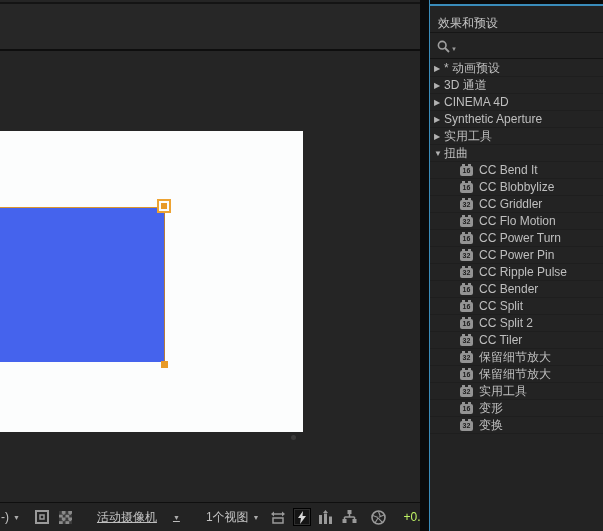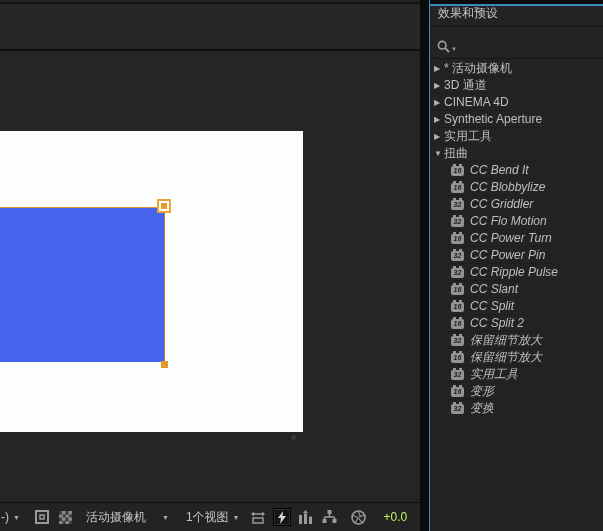--- a/index.html
+++ b/index.html
@@ -27,30 +27,30 @@
   .tb-icon.active{background:#141414;border:1px solid #000;box-shadow:inset 0 0 0 1px #2e2e2e;}
   .checker{width:13px;height:13px;background:
     repeating-conic-gradient(#8a8a8a 0% 25%, #3a3a3a 0% 50%) 0 0/6.5px 6.5px;}
   .exposure{color:#bef264;margin-left:10px;}
 
   
   .gap{position:absolute;left:420px;top:0;width:9px;height:531px;background:#0b0b0b;}
   .fx-panel{position:absolute;left:429px;top:0;width:174px;height:531px;background:#232323;border-left:1px solid #3a8cba;}
   .fx-topline{position:absolute;left:0;top:4px;width:174px;height:2px;background:#3a8cba;}
   .fx-topblack{position:absolute;left:0;top:0;width:174px;height:4px;background:#0b0b0b;}
-  .fx-tab{position:absolute;left:0;top:0;width:174px;height:27px;border-bottom:1px solid #161616;display:flex;align-items:center;padding-left:8px;}
+  .fx-tab{position:absolute;left:0;top:6px;width:174px;height:27px;border-bottom:1px solid #161616;display:flex;align-items:flex-end;padding-left:8px;}
   .fx-tab span{color:#c7c7c7;font-size:12px;}
   .fx-search{position:absolute;left:0;top:34px;width:174px;height:25px;border-bottom:1px solid #141414;display:flex;align-items:center;padding-left:7px;}
   .mag{display:flex;align-items:center;}
   .mag-caret{font-size:6px;color:#9a9a9a;margin-left:1px;margin-top:6px;}
   .fx-search input{flex:1;background:transparent;border:none;outline:none;color:#cfcfcf;font-size:12px;margin-left:6px;height:18px;}
   .fx-list{position:absolute;left:0;top:60px;width:174px;height:471px;overflow:hidden;}
   .fx-row{display:flex;align-items:center;height:17px;padding-left:4px;border-bottom:1px solid #1e1e1e;color:#bfbfbf;font-size:12px;cursor:default;white-space:nowrap;}
   .fx-row .tri{width:10px;font-size:8px;color:#b2b2b2;flex:0 0 auto;}
-  .fx-row.effect{padding-left:21px;font-style:italic;}
+  .fx-row.effect{padding-left:30px;}
   .badge{position:relative;width:13px;height:10px;background:#949494;border-radius:2px;margin-right:6px;flex:0 0 auto;
     display:flex;align-items:center;justify-content:center;font-size:7px;font-weight:bold;color:#1c1c1c;margin-top:1px;}
   .badge::before,.badge::after{content:"";position:absolute;top:-2px;width:3px;height:2px;background:#949494;}
   .badge::before{left:2px;}
   .badge::after{right:2px;}
   svg{display:block;}
 </style>
 </head>
 <body>
 
@@ -83,26 +83,26 @@
             <rect x="1" y="1" width="12" height="12" fill="none" stroke="#9a9a9a" stroke-width="2"></rect>
             <rect x="5" y="5" width="4" height="4" fill="none" stroke="#9a9a9a" stroke-width="1.5"></rect>
           </svg>
         </span>
       </div>
 
       <div class="tb-item tb-icon">
         <span class="checker"></span>
       </div>
 
-      <div class="tb-item" style="margin-left:8px;">
+      <div class="tb-item" style="margin-left:19px;text-decoration:underline;">
         <span class="tb-text">活动摄像机</span>
         <span class="tb-caret" style="margin-left:16px;">▼</span>
       </div>
 
-      <div class="tb-item" style="margin-left:14px;">
+      <div class="tb-item" style="margin-left:23px;">
         <span class="tb-text">1个视图</span>
         <span class="tb-caret">▼</span>
       </div>
 
       <div class="tb-item tb-icon" style="margin-left:6px;">
         <span>
           <svg width="16" height="14" viewBox="0 0 16 14">
             <path d="M1 4 L4 1.5 L4 6.5 Z" fill="#9a9a9a"></path>
             <path d="M15 4 L12 1.5 L12 6.5 Z" fill="#9a9a9a"></path>
             <line x1="4" y1="4" x2="12" y2="4" stroke="#9a9a9a" stroke-width="1.5"></line>
@@ -176,21 +176,21 @@
           <line x1="8" y1="8" x2="12" y2="12" stroke="#a0a0a0" stroke-width="1.8"></line>
         </svg>
       </span>
       <span class="mag-caret">▼</span>
       <input value="" placeholder="" style="">
     </div>
 
     <div class="fx-list" id="effects-list">
         <div class="fx-row category">
           <span class="tri">▶</span>
-          <span>* 活动摄像机</span>
+          <span>* 动画预设</span>
         </div>
         <div class="fx-row category">
           <span class="tri">▶</span>
           <span>3D 通道</span>
         </div>
         <div class="fx-row category">
           <span class="tri">▶</span>
           <span>CINEMA 4D</span>
         </div>
         <div class="fx-row category">
@@ -228,29 +228,33 @@
         <div class="fx-row effect">
           <span class="badge">32</span>
           <span>CC Power Pin</span>
         </div>
         <div class="fx-row effect">
           <span class="badge">32</span>
           <span>CC Ripple Pulse</span>
         </div>
         <div class="fx-row effect">
           <span class="badge">16</span>
-          <span>CC Slant</span>
+          <span>CC Bender</span>
         </div>
         <div class="fx-row effect">
           <span class="badge">16</span>
           <span>CC Split</span>
         </div>
         <div class="fx-row effect">
           <span class="badge">16</span>
           <span>CC Split 2</span>
+        </div>
+        <div class="fx-row effect">
+          <span class="badge">32</span>
+          <span>CC Tiler</span>
         </div>
         <div class="fx-row effect">
           <span class="badge">32</span>
           <span>保留细节放大</span>
         </div>
         <div class="fx-row effect">
           <span class="badge">16</span>
           <span>保留细节放大</span>
         </div>
         <div class="fx-row effect">

